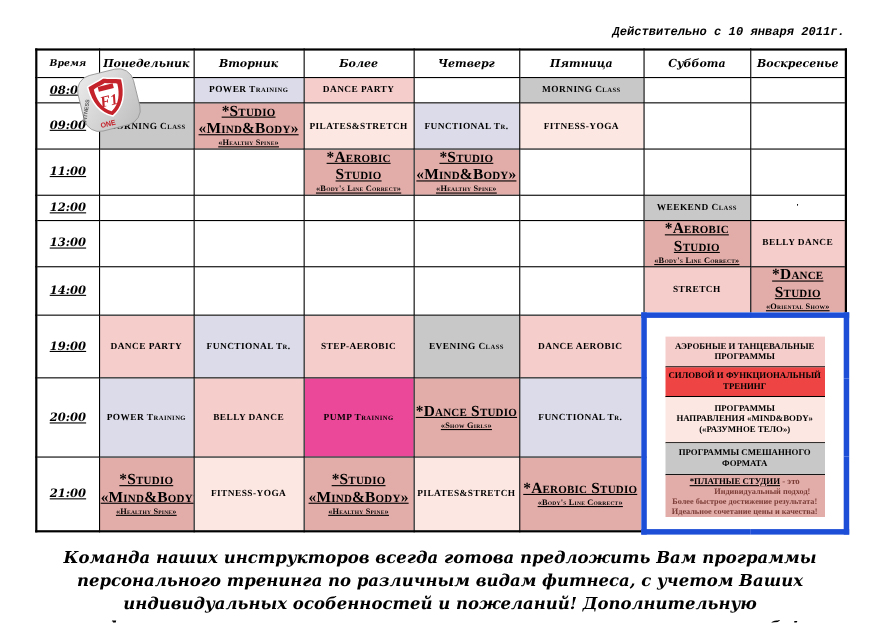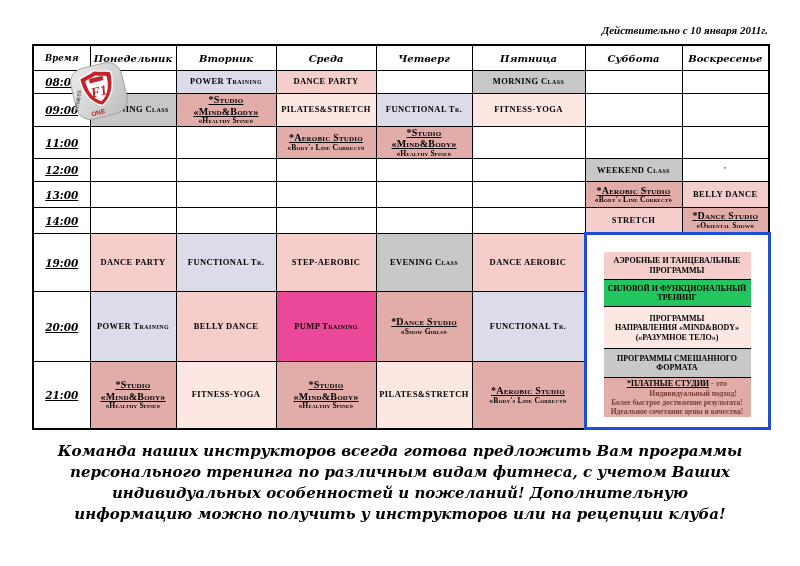--- a/index.html
+++ b/index.html
@@ -3,39 +3,39 @@
 <meta charset="utf-8">
 <style>
   html,body{margin:0;padding:0;width:800px;height:566px;background:#fff;overflow:hidden;
     font-family:"Liberation Serif",serif;color:#000;}
   .page{position:relative;width:800px;height:566px;}
 
   
   .logo{position:absolute;left:56px;top:34px;width:86px;height:66px;}
   .title{padding-top:52px;text-align:center;font-size:16px;font-weight:bold;letter-spacing:.4px;}
   .subtitle{width:736px;margin:24px 0 0 32px;text-align:right;padding-right:2px;
-    font-family:Liberation Serif, serif;font-style:italic;font-weight:bold;font-size:11px;}
+    font-family:Liberation Mono, monospace;font-style:italic;font-weight:bold;font-size:11px;}
 
   
   table.sched{border-collapse:collapse;table-layout:fixed;width:736px;margin:8px 0 0 32px;
     border:2px solid #000;}
   .sched th,.sched td{border:1px solid #000;padding:0 1px;text-align:center;
     vertical-align:middle;overflow:hidden;}
   .sched thead th{height:24px;font-family:"DejaVu Serif",serif;font-style:italic;
     font-weight:bold;font-size:10px;background:#fff;}
   .sched th.time-h{font-size:8.5px;}
   td.time{font-family:"DejaVu Serif",serif;font-style:italic;font-weight:bold;
     font-size:10.5px;text-decoration:underline;background:#fff;}
   td.cell{font-weight:bold;font-size:8.5px;font-variant:small-caps;
     letter-spacing:.4px;line-height:1.15;}
-  td.cell .l1{font-size:10px;text-decoration:underline;letter-spacing:.2px;}
-  td.cell .l2{font-size:7.6px;letter-spacing:.2px;}
-
-  
-  td.legend-td{border:3px solid #1d4ed8;padding:17px;vertical-align:top;}
+  td.cell .l1{font-size:14px;text-decoration:underline;letter-spacing:.2px;}
+  td.cell .l2{font-size:7.6px;letter-spacing:.2px;text-decoration:underline;}
+
+  
+  td.legend-td{border:5px solid #1d4ed8;padding:17px;vertical-align:top;}
   .legend{display:flex;flex-direction:column;height:158px;}
   .lsec{border-bottom:1.5px solid #000;display:flex;flex-direction:column;
     align-items:center;justify-content:center;font-weight:bold;font-size:8px;
     line-height:1.2;padding:1px 2px;text-align:center;}
   .lsec.s0{min-height:25px;}.lsec.s1{min-height:24px;}
   .lsec.s2{min-height:39px;}.lsec.s3{min-height:26px;}
   .lsec.paid{flex:1;border-bottom:none;justify-content:flex-start;padding-top:1px;}
   .paid-head{font-size:8px;line-height:1.2;text-align:center;}
   .paid-head .hu{text-decoration:underline;color:#000;}
   .paid-line{font-size:7.5px;line-height:1.2;}
@@ -81,21 +81,21 @@
         <col style="width: 96px;">
         <col style="width: 113px;">
         <col style="width: 97px;">
         <col style="width: 87px;">
       </colgroup>
       <thead>
         <tr>
           <th class="time-h">Время</th>
           <th>Понедельник</th>
           <th>Вторник</th>
-          <th>Среда</th>
+          <th>Более</th>
           <th>Четверг</th>
           <th>Пятница</th>
           <th>Суббота</th>
           <th>Воскресенье</th>
         </tr>
       </thead>
       <tbody>
         <tr style="height: 23px;">
           <td class="time">08:00</td>
           <td class="cell"></td>
@@ -177,21 +177,21 @@
           <td class="cell" style="background: rgb(219, 219, 233);">FUNCTIONAL Tr.</td>
           <td class="cell" style="background: rgb(245, 205, 203);">STEP-AEROBIC</td>
           <td class="cell" style="background: rgb(200, 200, 200);">EVENING Class</td>
           <td class="cell" style="background: rgb(245, 205, 203);">DANCE AEROBIC</td>
           <td class="legend-td" rowspan="3" colspan="2">
             <div class="legend">
               <div class="lsec s0" style="background: rgb(245, 205, 203);">
                 <div>АЭРОБНЫЕ И ТАНЦЕВАЛЬНЫЕ</div>
                 <div>ПРОГРАММЫ</div>
               </div>
-              <div class="lsec s1" style="background: #22c55e;">
+              <div class="lsec s1" style="background: #ef4444;">
                 <div>СИЛОВОЙ И ФУНКЦИОНАЛЬНЫЙ</div>
                 <div>ТРЕНИНГ</div>
               </div>
               <div class="lsec s2" style="background: rgb(252, 231, 226);">
                 <div>ПРОГРАММЫ</div>
                 <div>НАПРАВЛЕНИЯ «MIND&amp;BODY»</div>
                 <div>(«РАЗУМНОЕ ТЕЛО»)</div>
               </div>
               <div class="lsec s3" style="background: rgb(200, 200, 200);">
                 <div>ПРОГРАММЫ СМЕШАННОГО</div>

